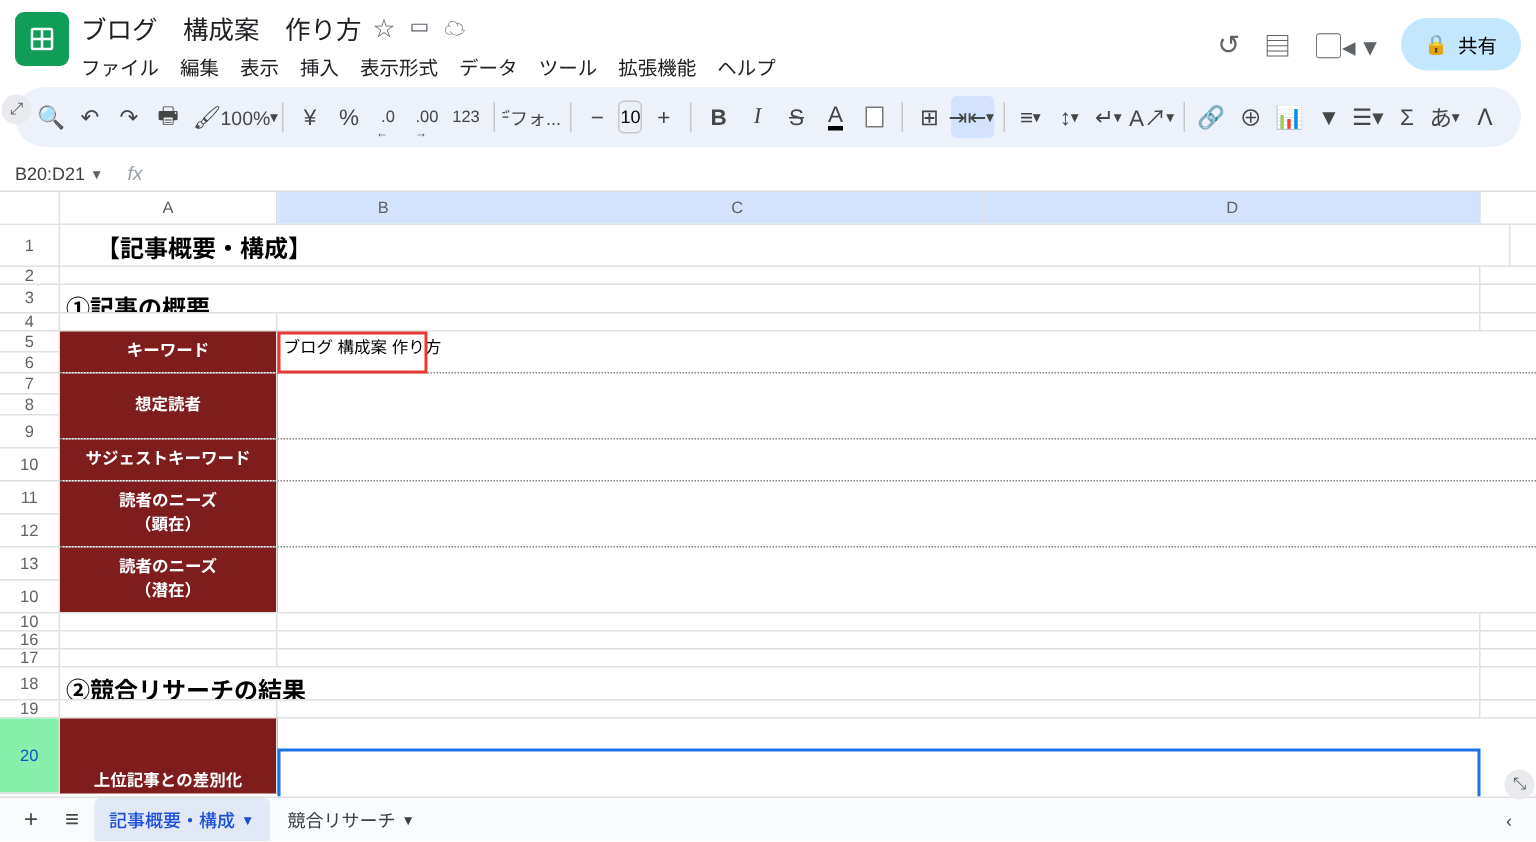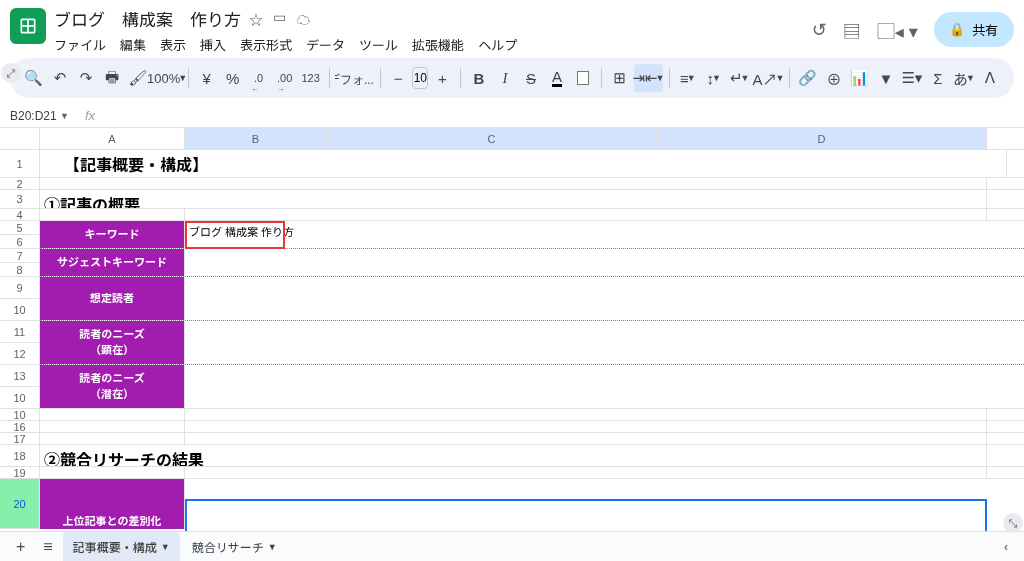--- a/index.html
+++ b/index.html
@@ -55,37 +55,37 @@
 .rh.sel { background: #86efac; color: #0b57d0; font-weight: 500; height: 50px; }
 
 .cells { position: relative; flex: 1; }
 .crow { display: flex; height: 19px; border-bottom: 1px solid #e0e0e0; }
 .cell { border-right: 1px solid #e0e0e0; font-size: 12px; padding: 2px 4px; overflow: hidden; white-space: nowrap; }
 .cA { width: 145px; }
 
 .title-cell { font-size: 16px; font-weight: bold; margin-left: 20px; }
 .sub-cell { font-size: 16px; font-weight: bold; }
 
-.dark-label { background: #a21caf; color: #fff; width: 145px; display: flex; align-items: center; justify-content: center; font-size: 11px; font-weight: bold; text-align: center; border-right: 1px solid #e0e0e0; line-height: 1.4; }
+.dark-label { background: #7f1d1d; color: #fff; width: 145px; display: flex; align-items: center; justify-content: center; font-size: 11px; font-weight: bold; text-align: center; border-right: 1px solid #e0e0e0; line-height: 1.4; }
 .merged-row { display: flex; border-bottom: 1px dotted #888; }
 .merged-row.last-dotted { border-bottom: 1px solid #e0e0e0; }
 .content-span { flex: 1; padding: 2px 4px; font-size: 11px; }
 
 .red-box { position: absolute; border: 2px solid #e53935; pointer-events: none; }
 
 .sel-box { position: absolute; border: 2px solid #1a73e8; pointer-events: none; }
 .exp-btn { position: absolute; width: 20px; height: 20px; border-radius: 50%; background: #e8eaed; display:flex; align-items:center; justify-content:center; font-size:11px; color:#5f6368; cursor:pointer; }
 .exp-top { top: 63px; left: 1px; }
 .exp-bot { right: 1px; bottom: 28px; }
 
 
 .sheet-bar { position: absolute; bottom: 0; left: 0; right: 0; height: 30px; background: #f9fbfd; border-top: 1px solid #e0e0e0; display: flex; align-items: center; padding: 0 8px; gap: 2px; }
 .sbtn { background: none; border: none; padding: 4px 8px; cursor: pointer; color: #444746; font-size: 16px; }
 .sheet-tab { padding: 6px 10px; font-size: 12px; color: #3c4043; cursor: pointer; border-radius: 4px 4px 0 0; display: flex; align-items: center; gap: 4px; }
-.sheet-tab.active { background: #e1e9f7; color: #404040; font-weight: 500; }
+.sheet-tab.active { background: #e1e9f7; color: #1d4ed8; font-weight: 500; }
 .sheet-nav { margin-left: auto; display: flex; gap: 4px; }
 </style>
 </head>
 <body>
 
 <div class="header">
   <div class="logo">
     <svg viewBox="0 0 24 24" fill="#fff">
         <rect x="4" y="4" width="16" height="16" rx="1" fill="none" stroke="#fff" stroke-width="2"></rect>
         <line x1="4" y1="12" x2="20" y2="12" stroke="#fff" stroke-width="2"></line>
@@ -242,27 +242,27 @@
       <div class="crow" style="height:12px">
           <div class="cell cA"></div>
           <div class="cell" style="width:802px"></div>
         </div>
 
       <div class="merged-row" style="height:28px">
         <div class="dark-label">キーワード</div>
         <div class="content-span">ブログ 構成案 作り方</div>
       </div>
 
+      <div class="merged-row" style="height:44px">
+        <div class="dark-label">想定読者</div>
+        <div class="content-span"></div>
+      </div>
+
       <div class="merged-row" style="height:28px">
         <div class="dark-label">サジェストキーワード</div>
-        <div class="content-span"></div>
-      </div>
-
-      <div class="merged-row" style="height:44px">
-        <div class="dark-label">想定読者</div>
         <div class="content-span"></div>
       </div>
 
       <div class="merged-row" style="height:44px">
         <div class="dark-label" style="white-space:pre-line">読者のニーズ
 （顕在）</div>
         <div class="content-span"></div>
       </div>
 
       <div class="merged-row last-dotted" style="height:44px;border-bottom:1px solid #e0e0e0">

